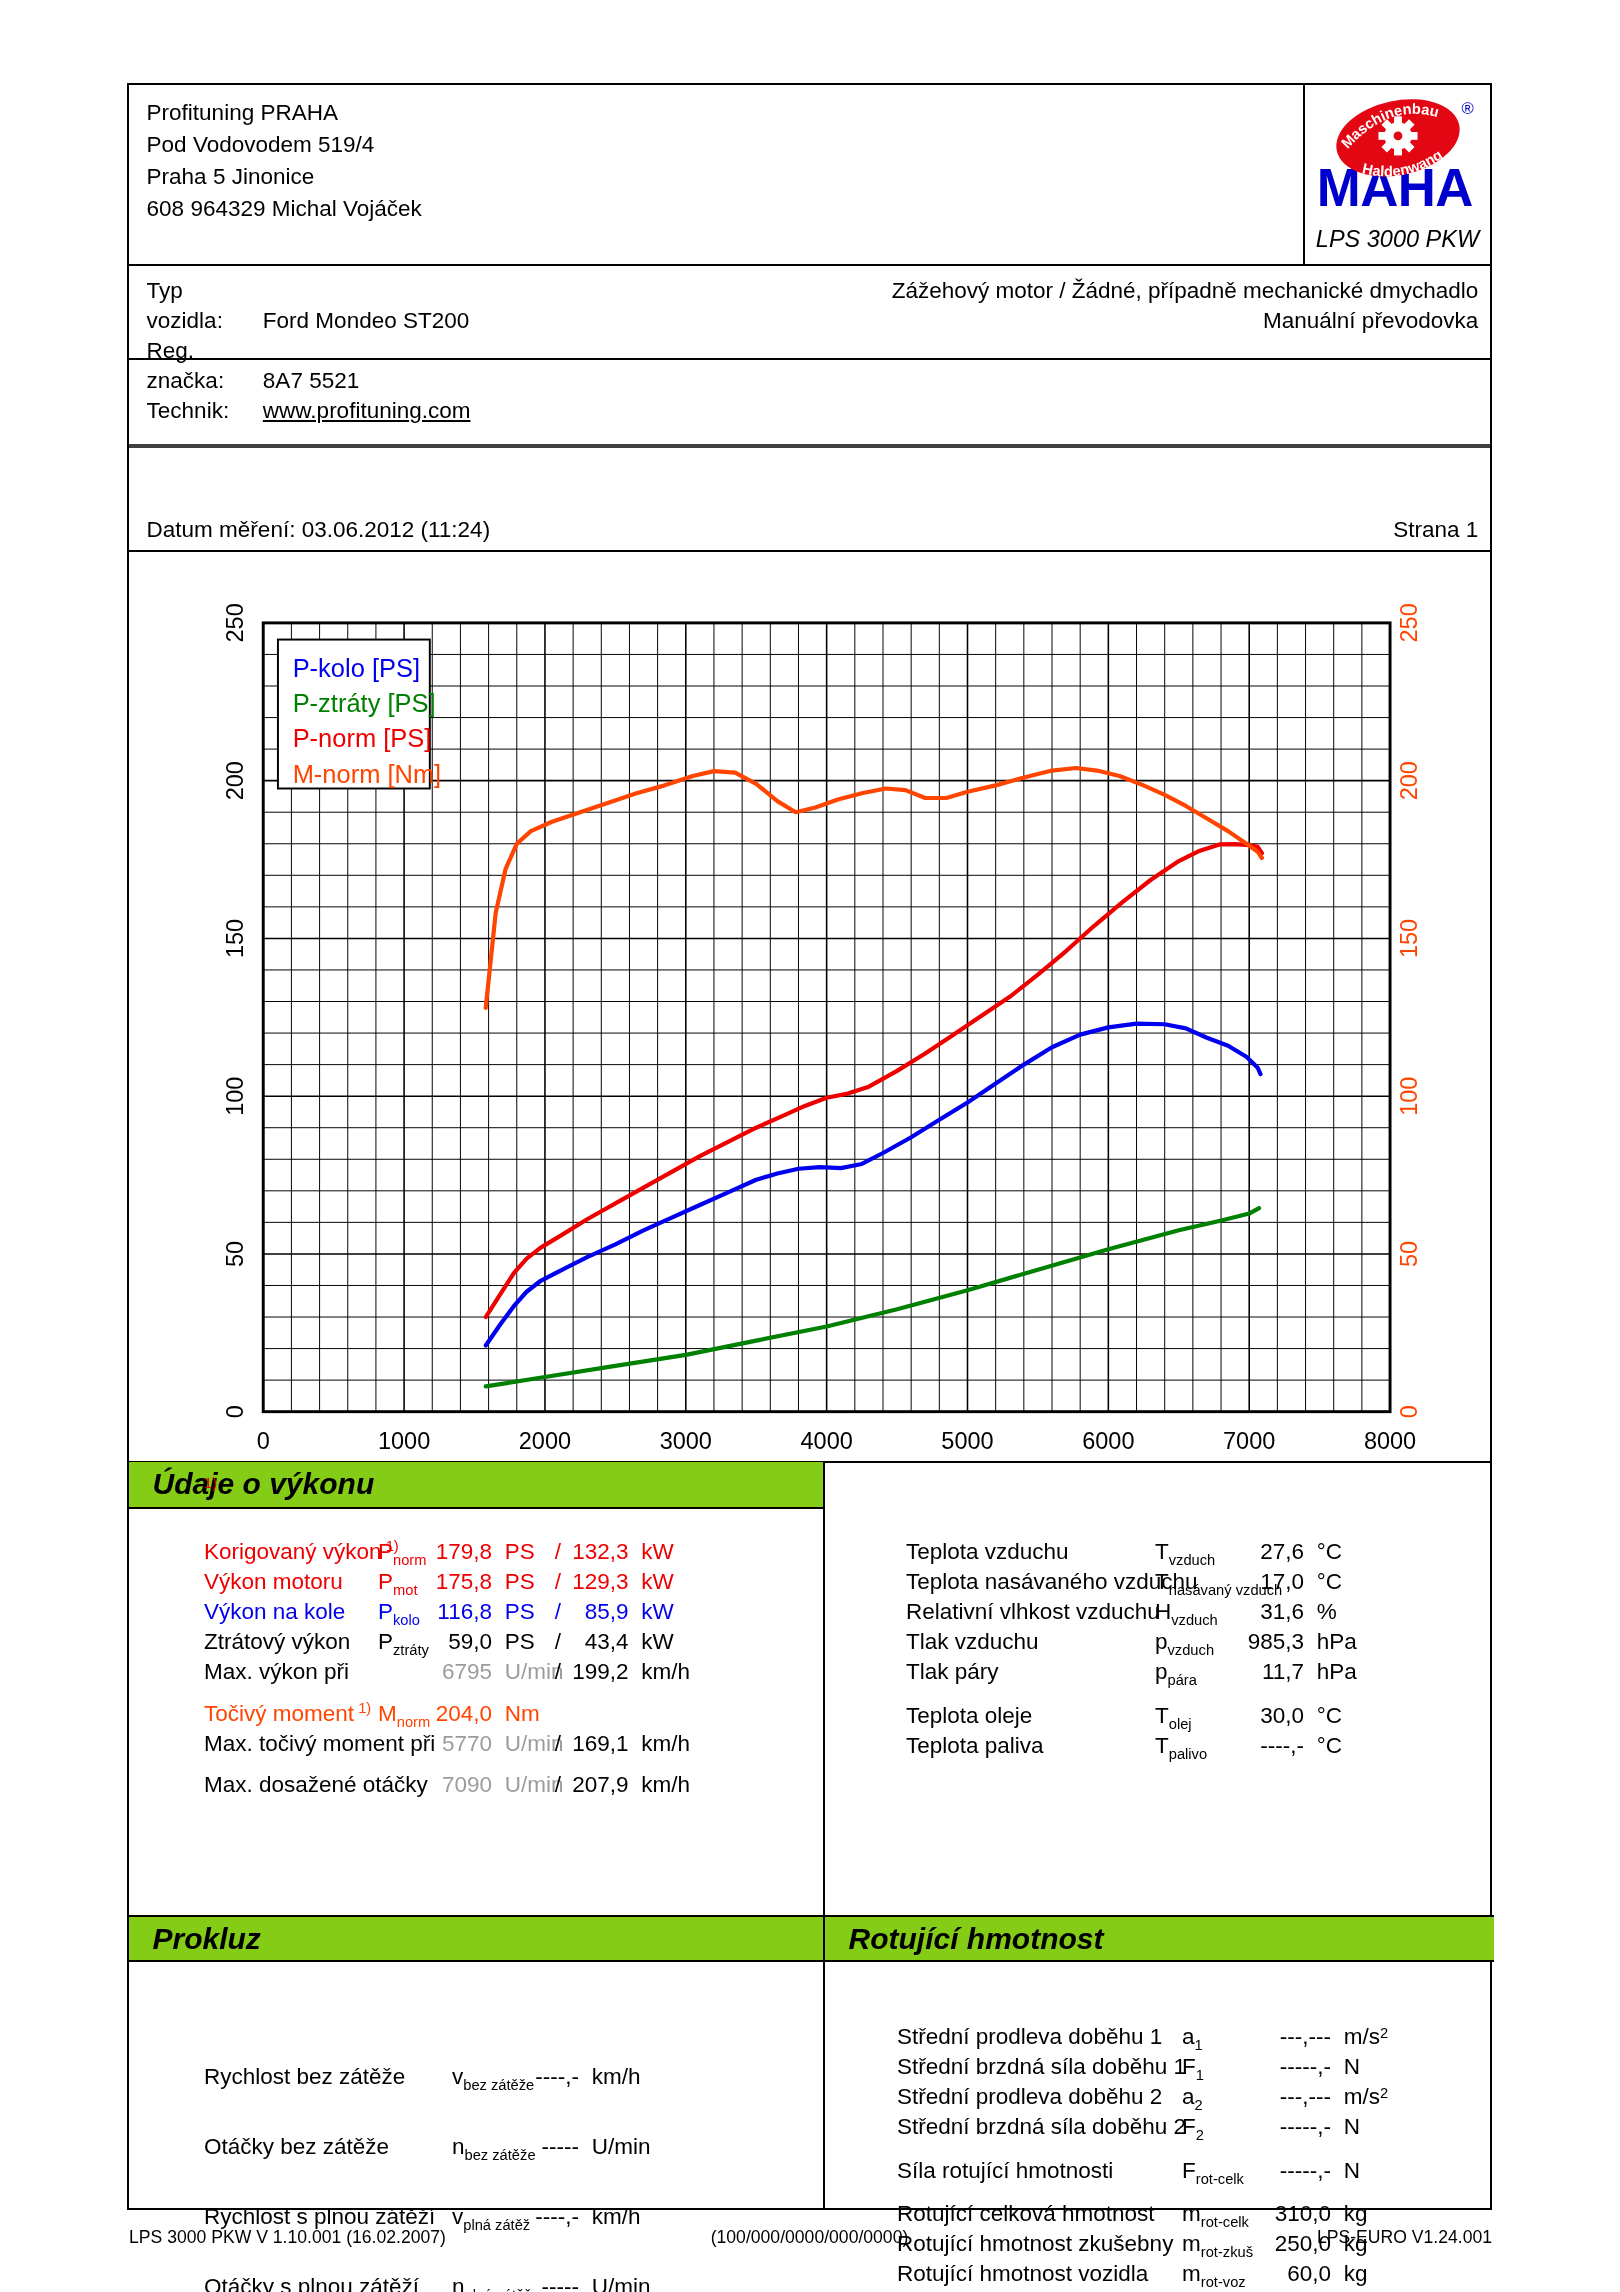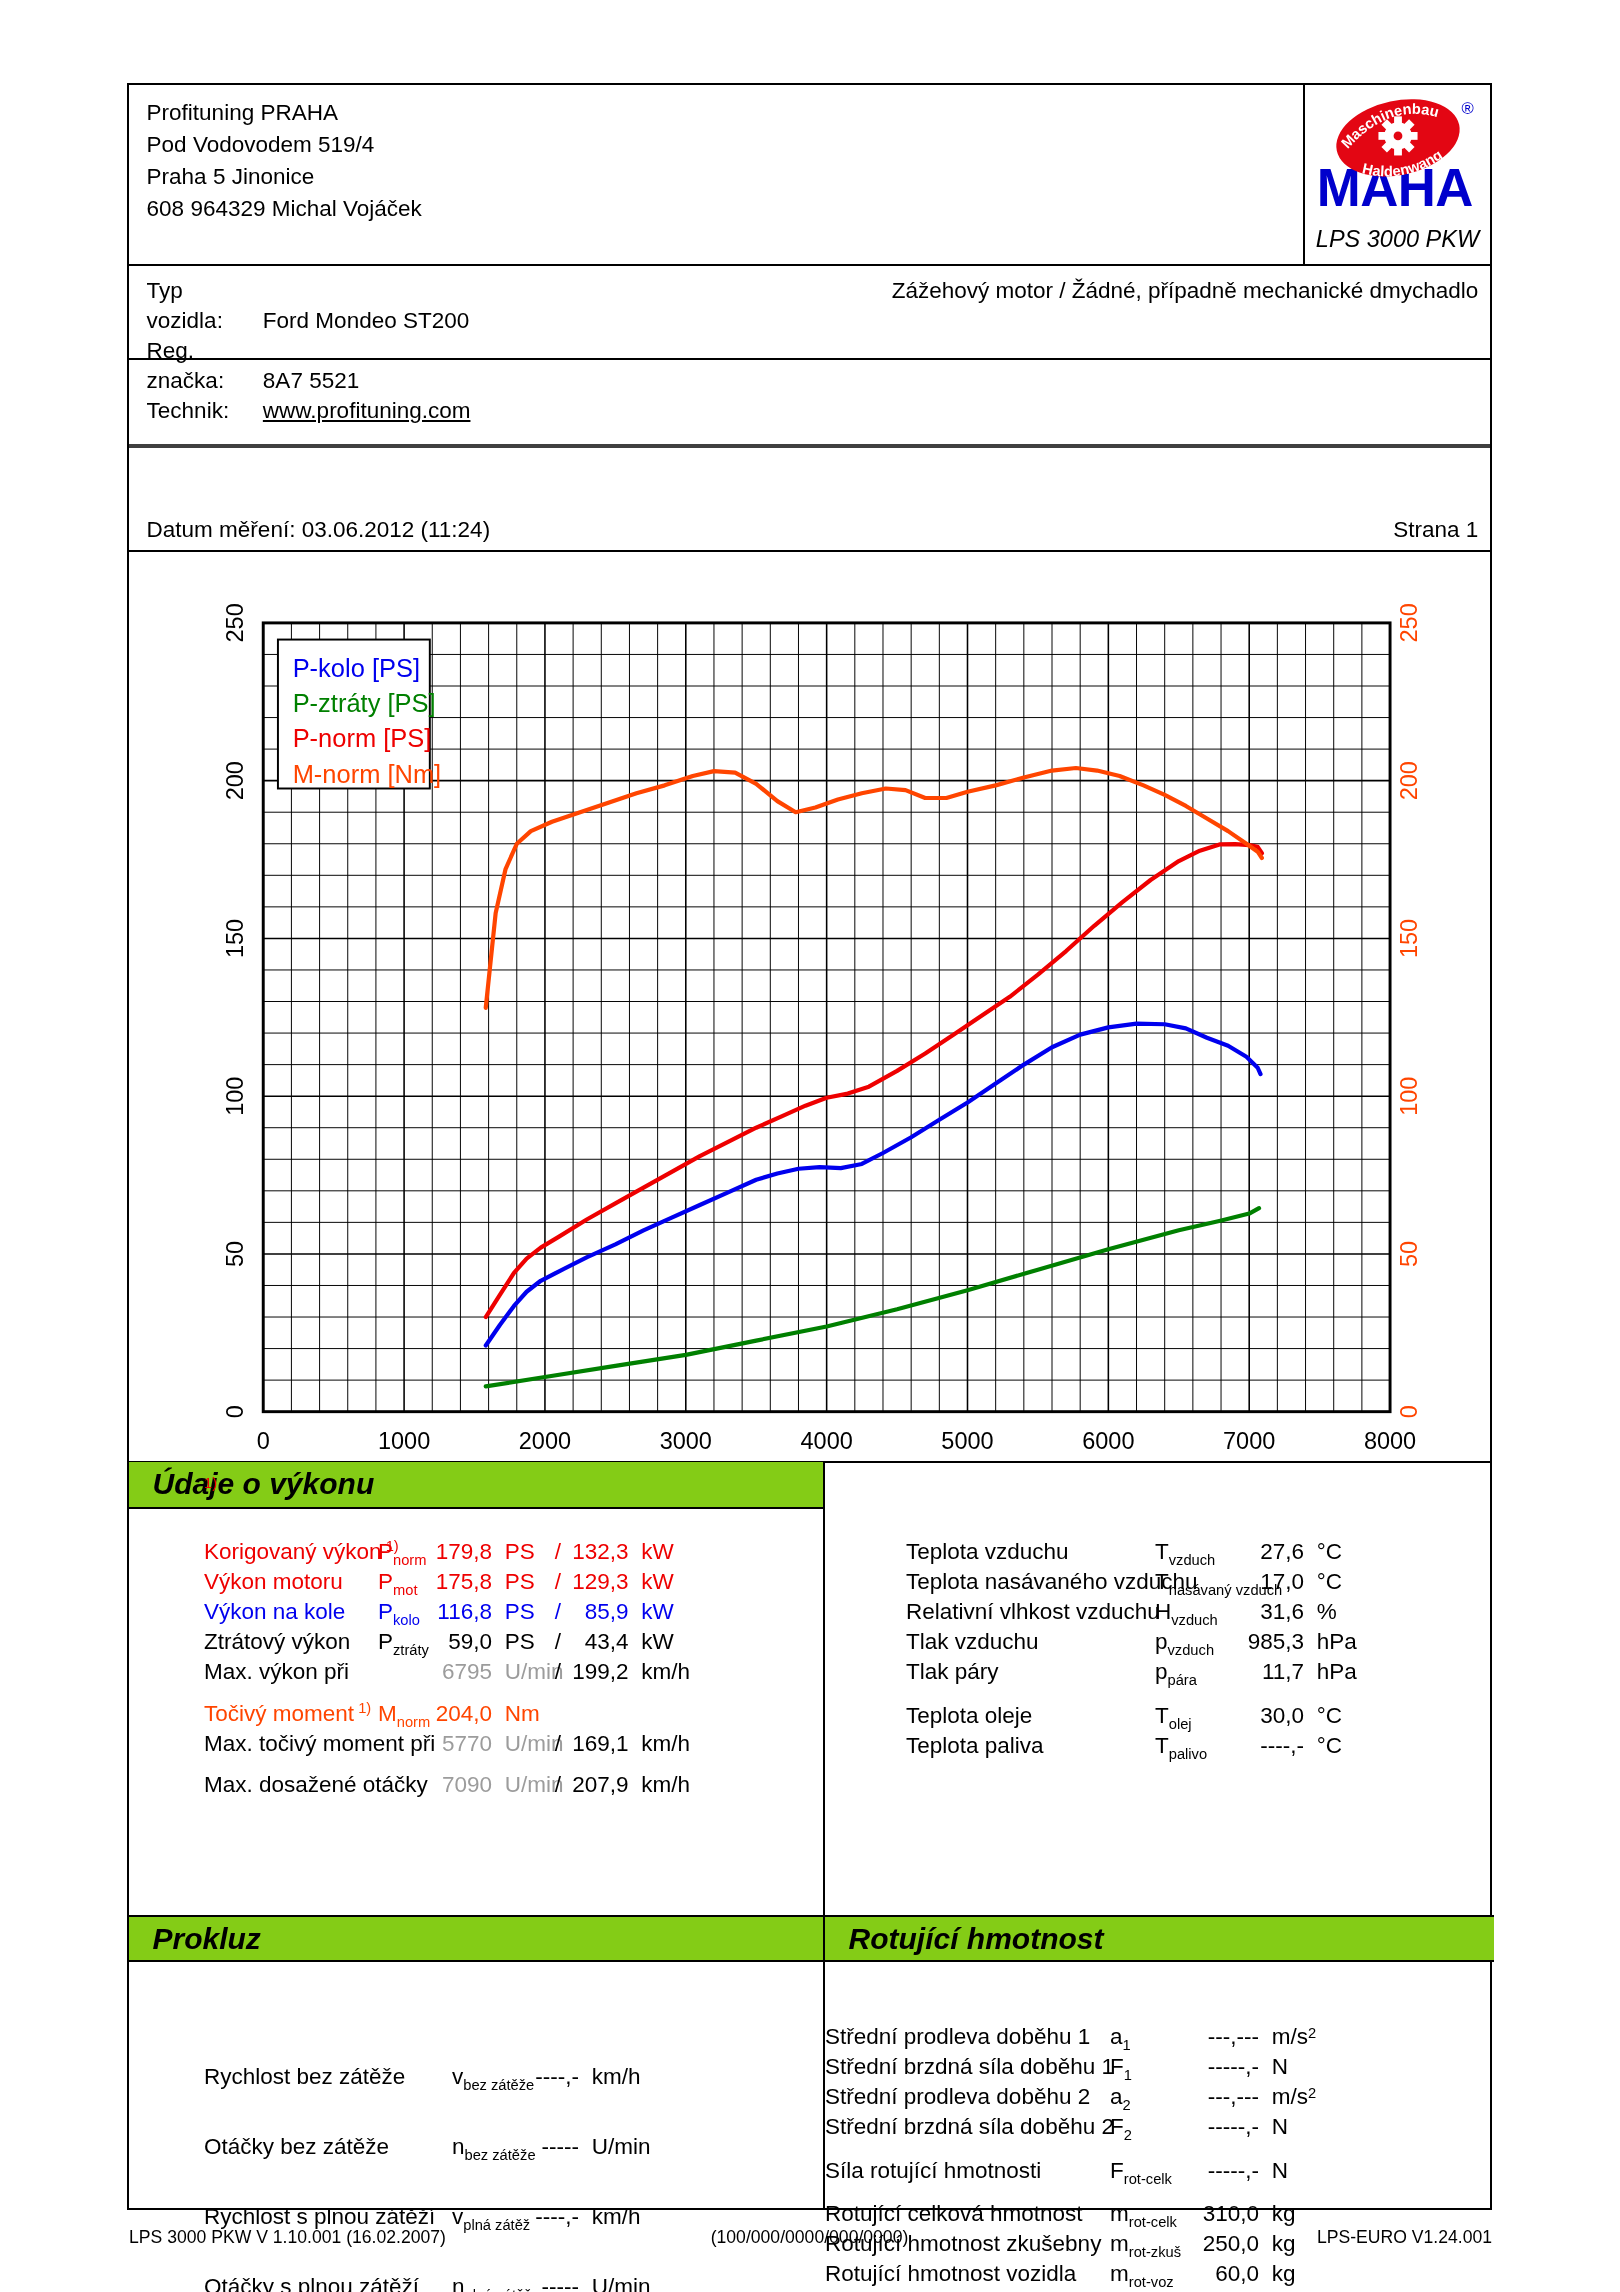--- a/index.html
+++ b/index.html
@@ -37,21 +37,21 @@
         font-style:italic;font-weight:bold;font-size:30px;padding:4.9px 0 0 23.5px;}
   .band2{top:453px;border-top:2px solid #000;}
   .rows{position:absolute;left:0;width:100%;font-size:22.5px;}
   .rows-top{top:76px;}
   .rows-bottom{top:561px;}
   .row{display:grid;line-height:28px;white-space:nowrap;}
   .row.gap{margin-top:13.7px;}
   .rows-power .row{padding-left:75px;grid-template-columns:174px 31px 83px 56px 19.6px 61px 64px;}
   .rows-ambient .row{padding-left:72px;grid-template-columns:249px 80px 69px 76px;margin-left:9px;}
   .rows-slip .row{padding-left:75px;grid-template-columns:248px 56px 71px 76px;margin-top:40px;}
-  .rows-mass .row{grid-template-columns:285px 71px 78px 76px;}
+  .rows-mass .row{padding-left:72px;grid-template-columns:285px 71px 78px 76px;}
   .val{text-align:right;}
   .unit{padding-left:12.7px;}
   .sep{text-align:center;}
   .sub{font-size:14.7px;position:relative;top:5.9px;}
   .sup{font-size:14.7px;position:relative;top:-7.8px;}
   .usup{font-size:14.7px;position:relative;top:-5.9px;}
   .c-red{color:#ee0000;} .c-blue{color:#0000ee;} .c-green{color:#000000;}
   .c-orange{color:#ff4500;} .c-gray{color:#9c9c9c;}
   .footnote{margin-top:11.8px;padding-left:75px;color:#ee0000;line-height:30px;font-size:22.5px;}
   .footnote .l2{padding-left:25.5px;}
@@ -116,20 +116,21 @@
       <div>
         <span class="veh-label">Reg. značka:</span>
         <span>8A7 5521</span>
       </div>
       <div>
         <span class="veh-label">Technik:</span>
         <span class="link">www.profituning.com</span>
       </div>
       <div class="veh-right">
         <div>Zážehový motor / Žádné, případně mechanické dmychadlo</div>
+        <div>Manuální převodovka</div>
       </div>
     </div>
   </div>
 
   <div class="sec datum-sec">
     <span class="datum-left">Datum měření: 03.06.2012 (11:24)</span>
     <span class="datum-right">Strana 1</span>
   </div>
 
   <div class="sec chart-sec">

